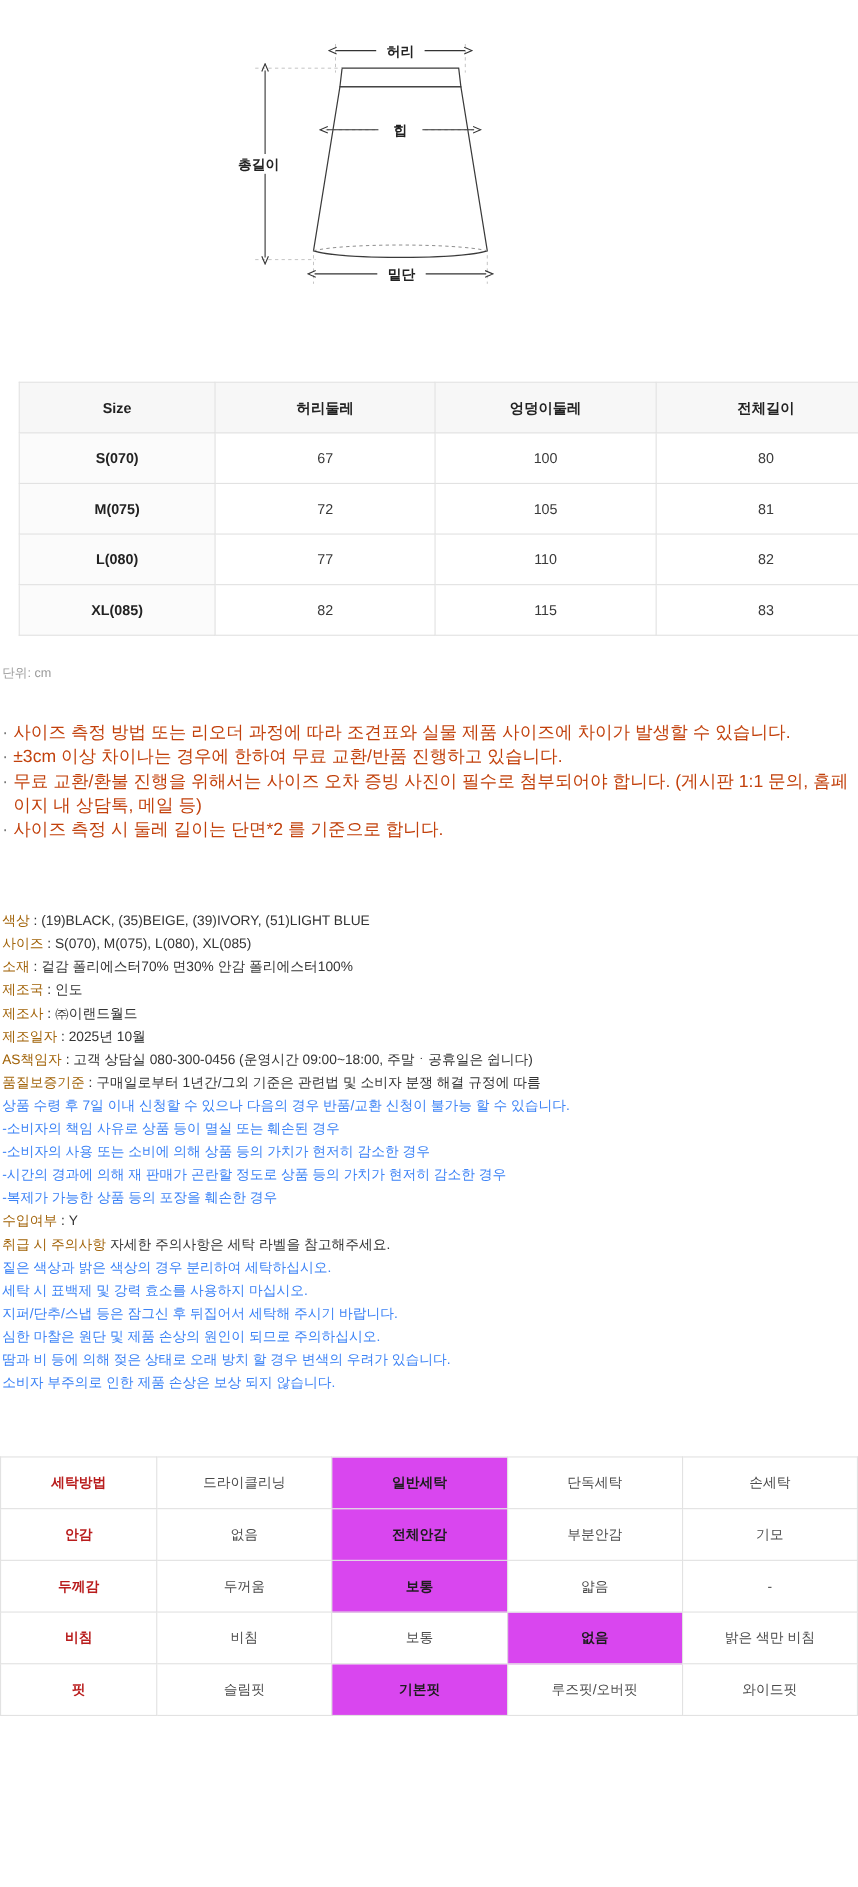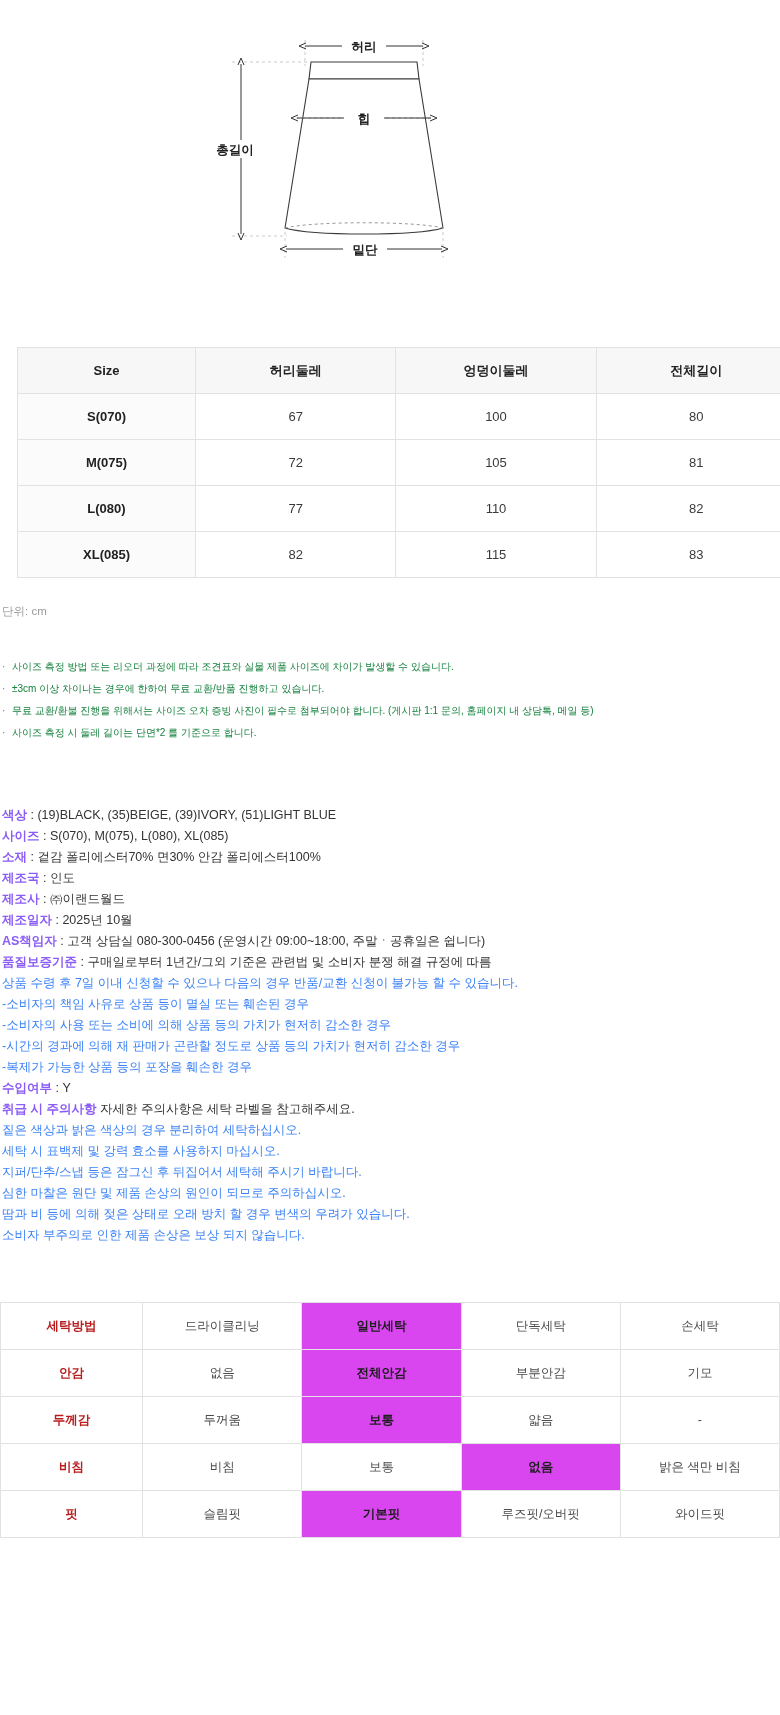--- a/index.html
+++ b/index.html
@@ -61,22 +61,22 @@
     color: #9a9a9a;
     padding: 9px 2px 0 2px;
   }
 
   
   .notes {
     padding: 24px 2px 0 2px;
   }
   .notes li {
     list-style: none;
-    font-size: 10px;
-    color: #15803d;
+    font-size: 16px;
+    color: #c2410c;
     line-height: 22px;
     padding-left: 10px;
     position: relative;
   }
   .notes li:before {
     content: "·";
     position: absolute;
     left: 0;
     top: 0;
     color: #777;
@@ -84,21 +84,21 @@
 
   
   .info {
     padding: 48px 2px 0 2px;
   }
   .info-line {
     font-size: 12.5px;
     line-height: 21px;
     color: #333;
   }
-  .info-line .lbl { font-weight: bold; color: #8b5cf6; }
+  .info-line .lbl { font-weight: normal; color: #a16207; }
   .info-line.plain { color: #3b82f6; }
 
   
   .care-table {
     width: 780px;
     border-collapse: collapse;
     table-layout: fixed;
     margin-top: 56px;
   }
   .care-table td {

